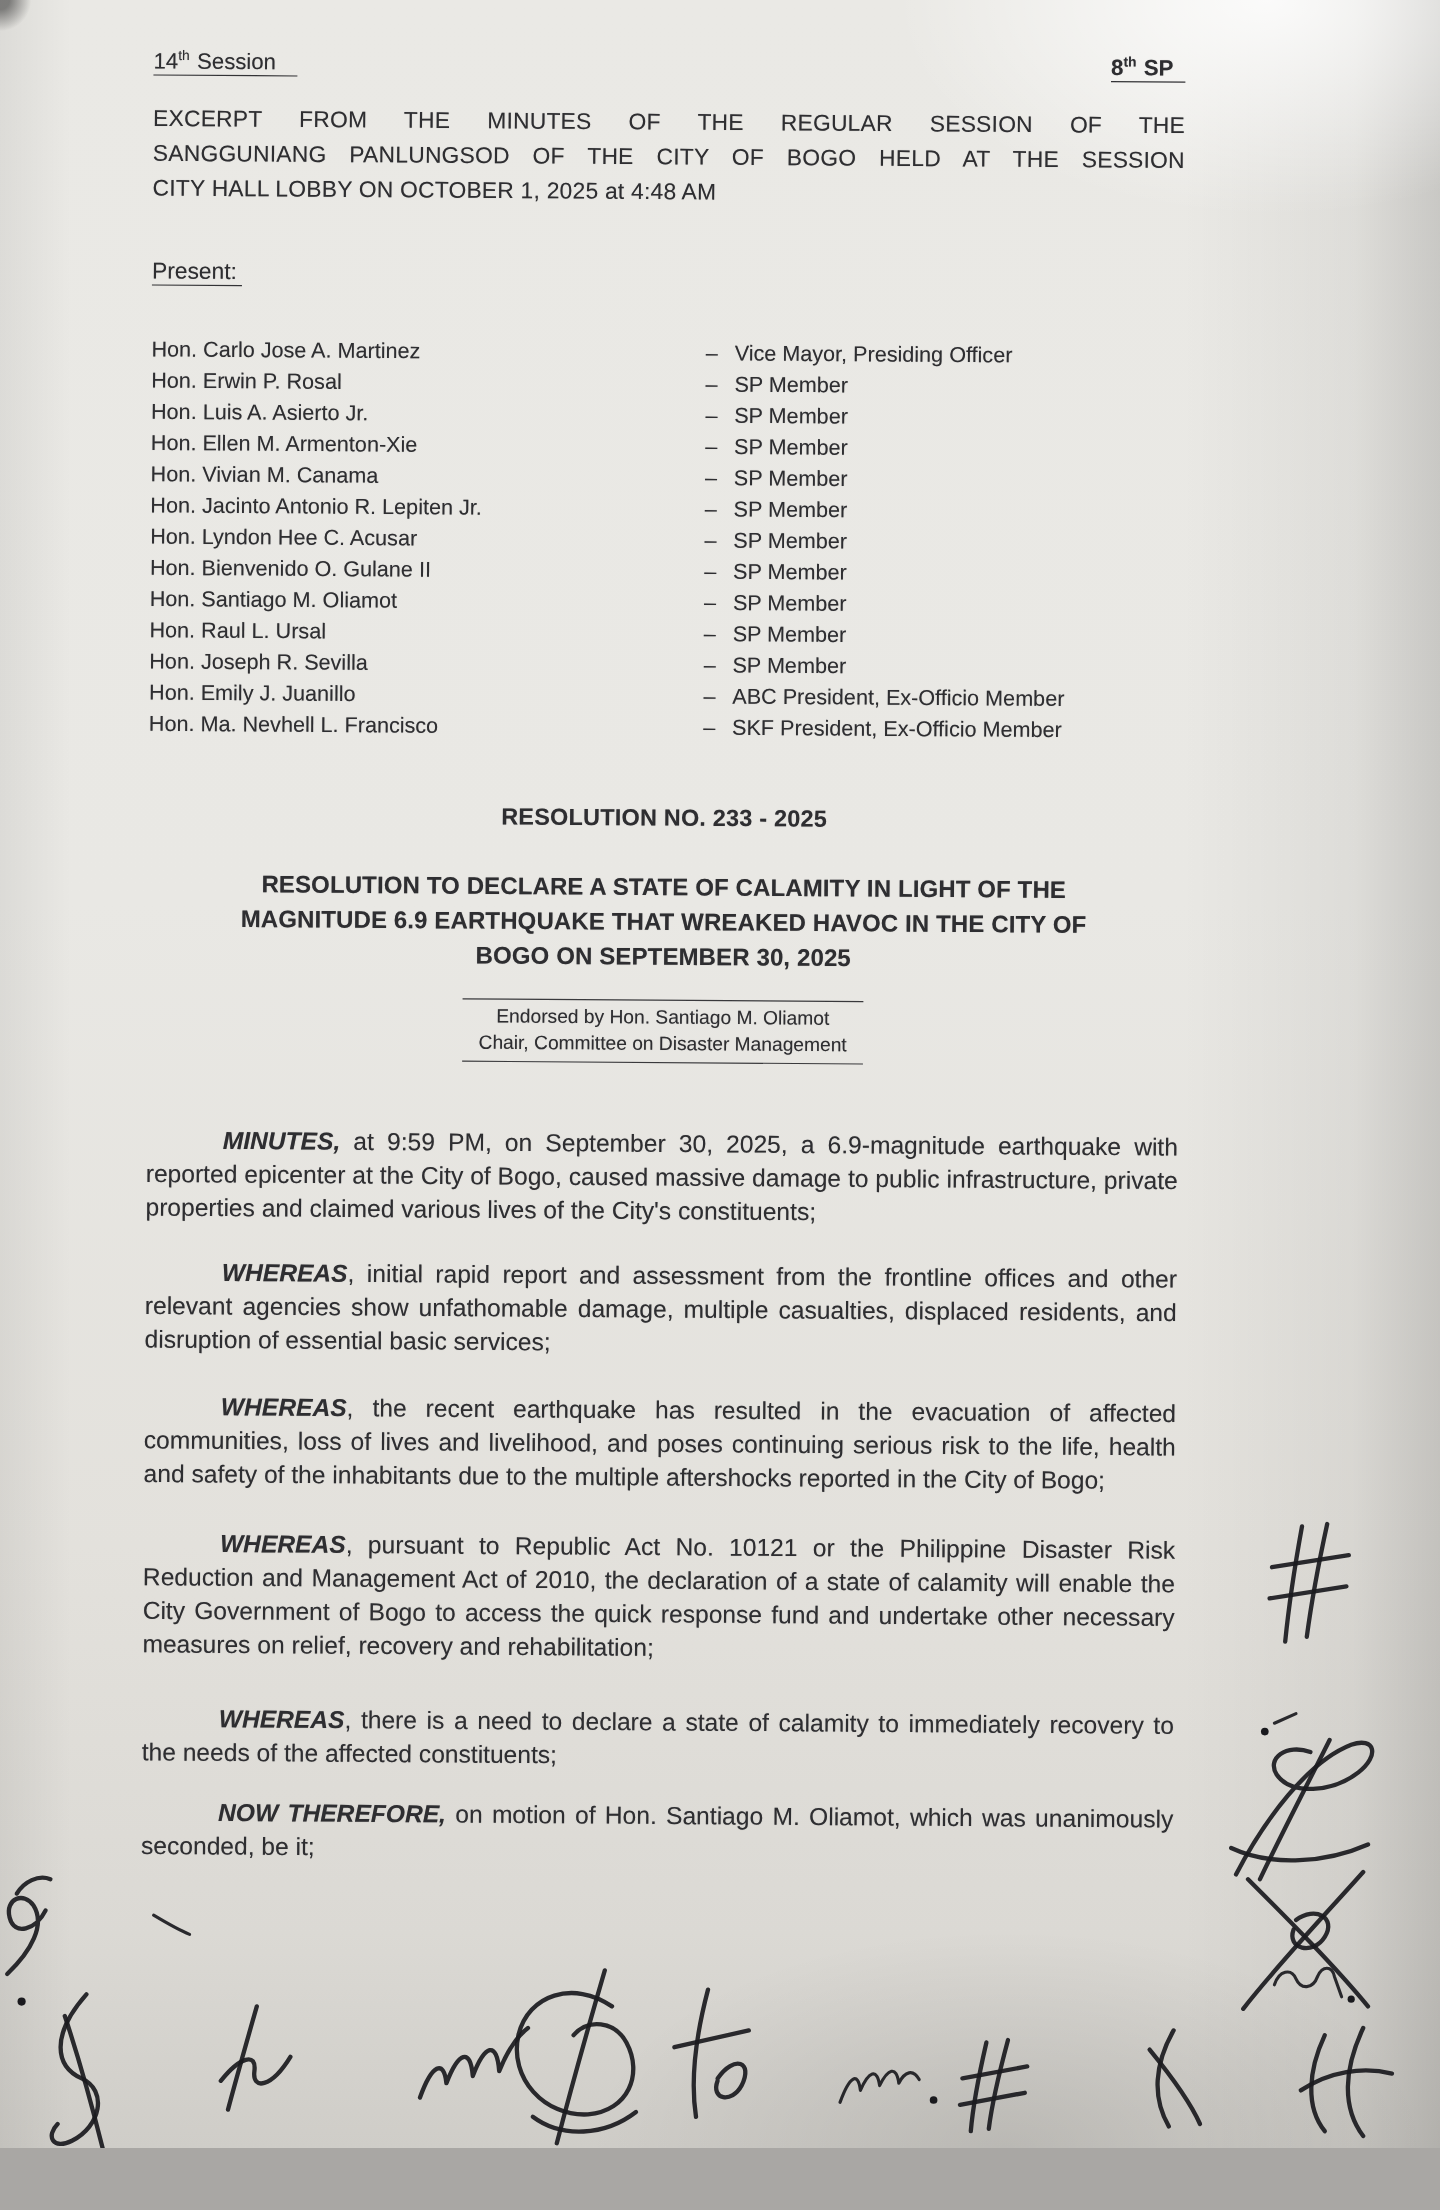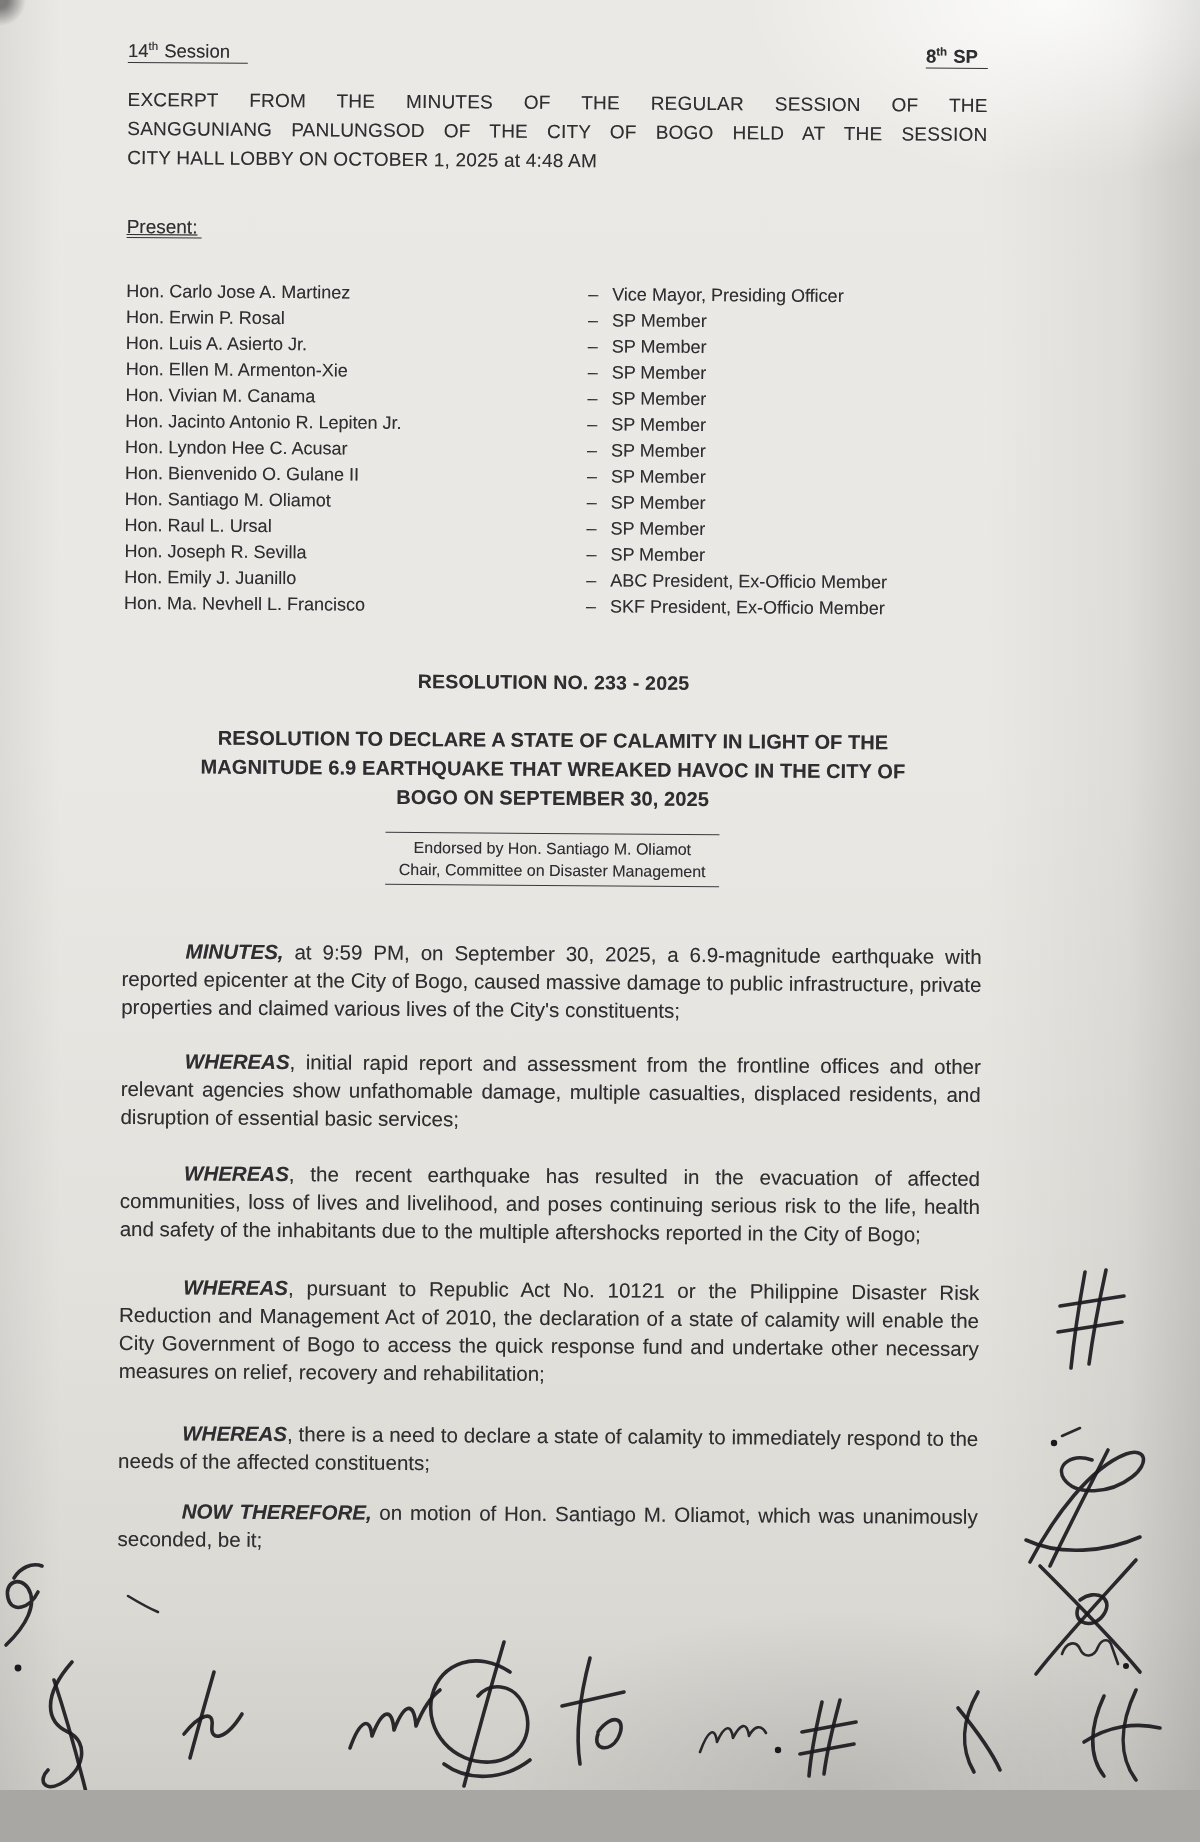--- a/index.html
+++ b/index.html
@@ -23,21 +23,21 @@
   }
   .session-row{display:flex;justify-content:space-between;align-items:flex-start;font-size:18.5px;line-height:22px;}
   .u-ext{border-bottom:1.9px solid #333336;padding-right:18px;}
   .u-ext2{border-bottom:1.9px solid #333336;padding-right:10px;font-weight:bold;}
   sup{font-size:11.5px;line-height:0;}
   .w{margin-left:0.33em;}
   .excerpt{margin-top:22px;font-size:19px;line-height:29px;letter-spacing:0.2px;}
   .jline{text-align:justify;text-align-last:justify;}
   .jline.last{text-align-last:left;}
   .present{margin-top:44px;font-size:19px;}
-  .present span{border-bottom:1.9px solid #333336;padding-right:4px;text-decoration:underline;}
+  .present span{border-bottom:1.9px solid #333336;padding-right:4px;}
   .attendees{margin-top:40px;font-size:18px;line-height:26px;}
   .arow{display:flex;}
   .aname{width:462px;flex:none;}
   .arole{display:flex;}
   .adash{width:24px;flex:none;}
   .res-no{margin-top:52px;text-align:center;font-weight:700;font-size:19.5px;line-height:23px;letter-spacing:0.2px;}
   .res-title{margin-top:32px;text-align:center;font-weight:700;font-size:20px;line-height:29px;letter-spacing:0.1px;}
   .endorse{margin-top:20px;display:flex;justify-content:center;}
   .endorse-box{
     font-size:16px;line-height:22px;text-align:center;
@@ -181,21 +181,21 @@
       <div class="endorse-box">
         <div>Endorsed by Hon. Santiago M. Oliamot</div>
         <div>Chair, Committee on Disaster Management</div>
       </div>
     </div>
 
     <div class="para p1"><span class="lead">MINUTES,</span><span> at 9:59 PM, on September 30, 2025, a 6.9-magnitude earthquake with reported epicenter at the City of Bogo, caused massive damage to public infrastructure, private properties and claimed various lives of the City's constituents;</span></div>
     <div class="para p2"><span class="lead">WHEREAS</span><span>, initial rapid report and assessment from the frontline offices and other relevant agencies show unfathomable damage, multiple casualties, displaced residents, and disruption of essential basic services;</span></div>
     <div class="para p3"><span class="lead">WHEREAS</span><span>, the recent earthquake has resulted in the evacuation of affected communities, loss of lives and livelihood, and poses continuing serious risk to the life, health and safety of the inhabitants due to the multiple aftershocks reported in the City of Bogo;</span></div>
     <div class="para p4"><span class="lead">WHEREAS</span><span>, pursuant to Republic Act No. 10121 or the Philippine Disaster Risk Reduction and Management Act of 2010, the declaration of a state of calamity will enable the City Government of Bogo to access the quick response fund and undertake other necessary measures on relief, recovery and rehabilitation;</span></div>
-    <div class="para p5"><span class="lead">WHEREAS</span><span>, there is a need to declare a state of calamity to immediately respond to the needs of the affected constituents;</span></div>
+    <div class="para p5"><span class="lead">WHEREAS</span><span>, there is a need to declare a state of calamity to immediately recovery to the needs of the affected constituents;</span></div>
     <div class="para p6"><span class="lead">NOW THEREFORE,</span><span> on motion of Hon. Santiago M. Oliamot, which was unanimously seconded, be it;</span></div>
 
   </div>
 
   <svg class="ink" width="1200" height="1842" viewBox="0 0 1200 1842">
 
     <g>
       <path d="M6,1645 C 26,1626 38,1604 28,1588 C 20,1576 4,1582 8,1598 C 12,1614 30,1608 38,1592 M 14,1578 C 20,1568 32,1562 42,1566"></path>
       <circle class="dot" cx="18" cy="1668" r="3.4"></circle>
     </g>

